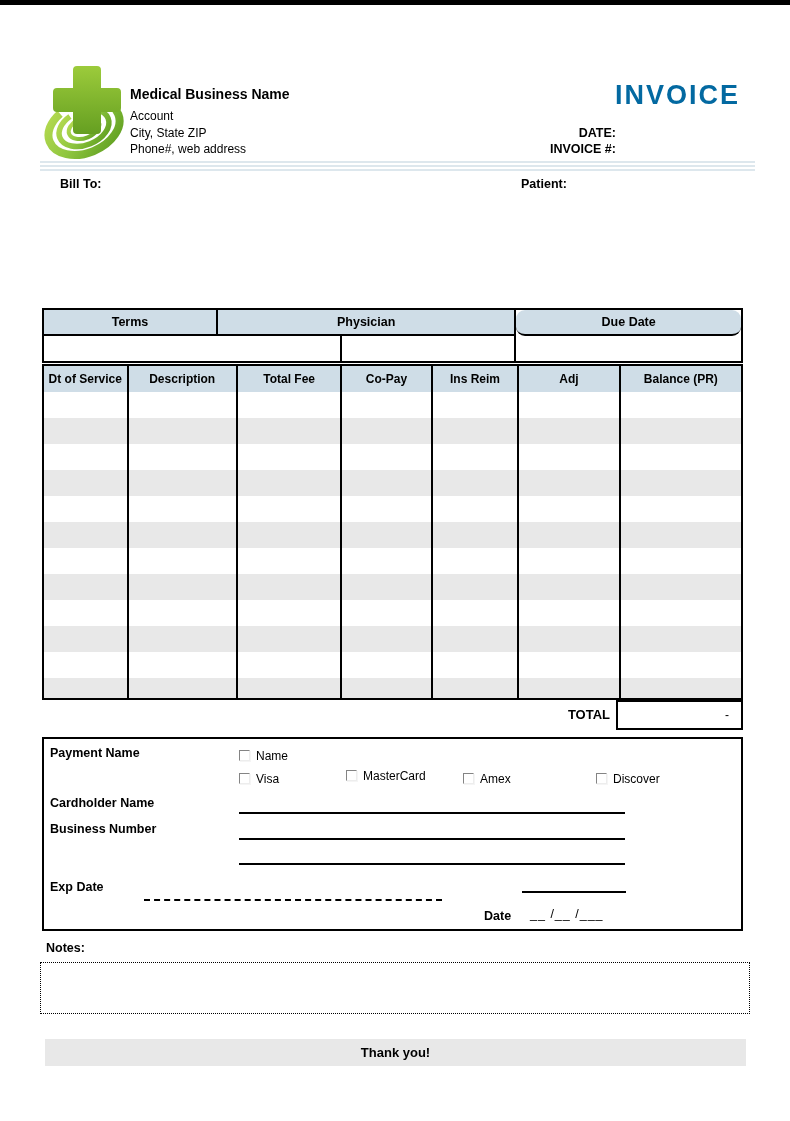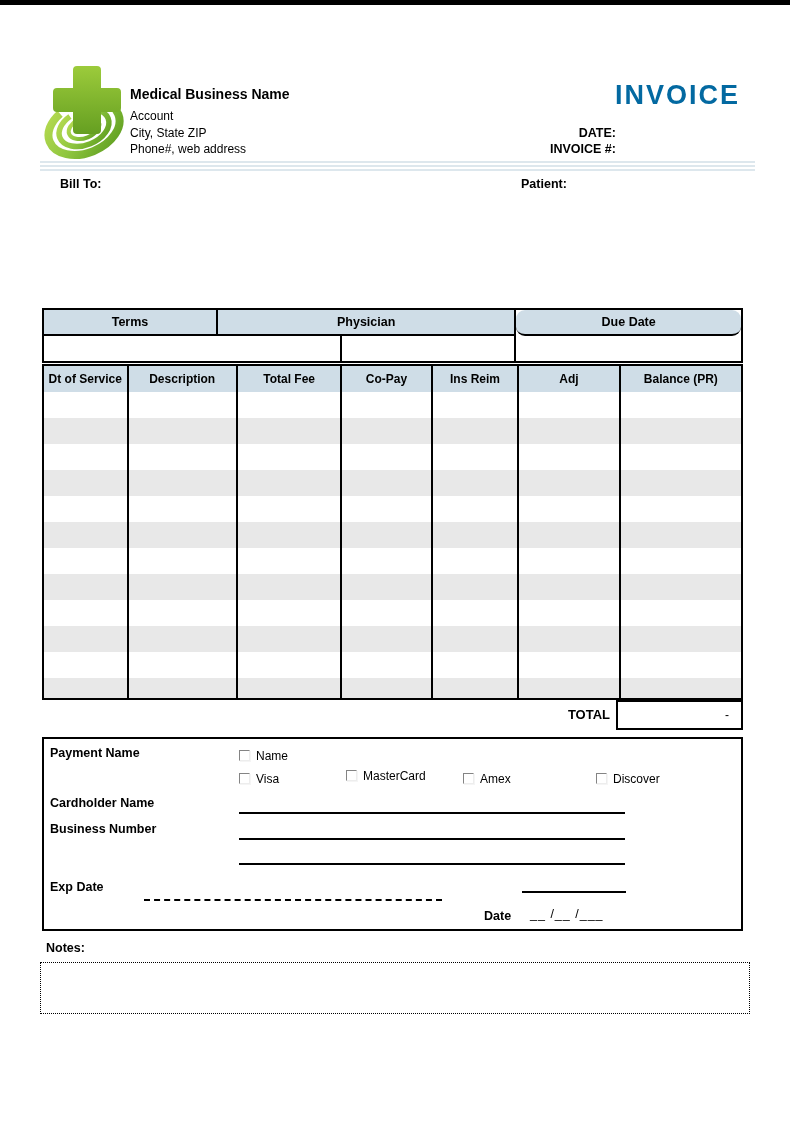--- a/index.html
+++ b/index.html
@@ -181,14 +181,15 @@
     <div class="fline" style="left:478px; top:136px; width:104px; height:18px;"></div>
 
     <div class="sig-line"></div>
     <div class="sig-date-label">Date</div>
     <div class="sig-date-value">__ /__ /___</div>
   </div>
 
   <div class="notes-label">Notes:</div>
   <div class="notes-box"></div>
 
+  <div class="thankyou">Thank you!</div>
 
 </div>
 
 </body></html>

